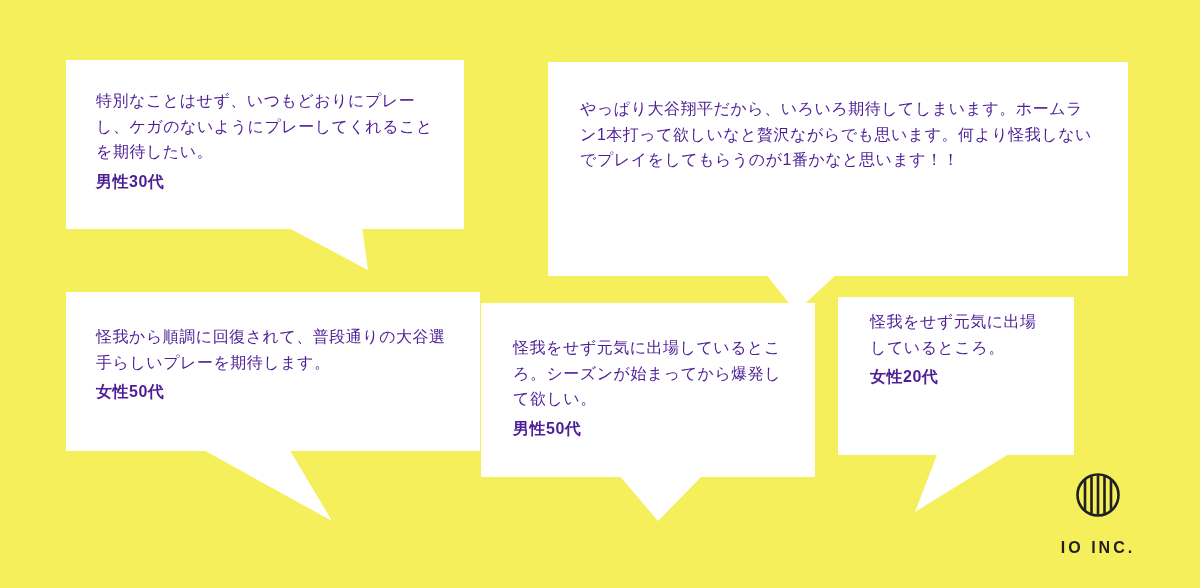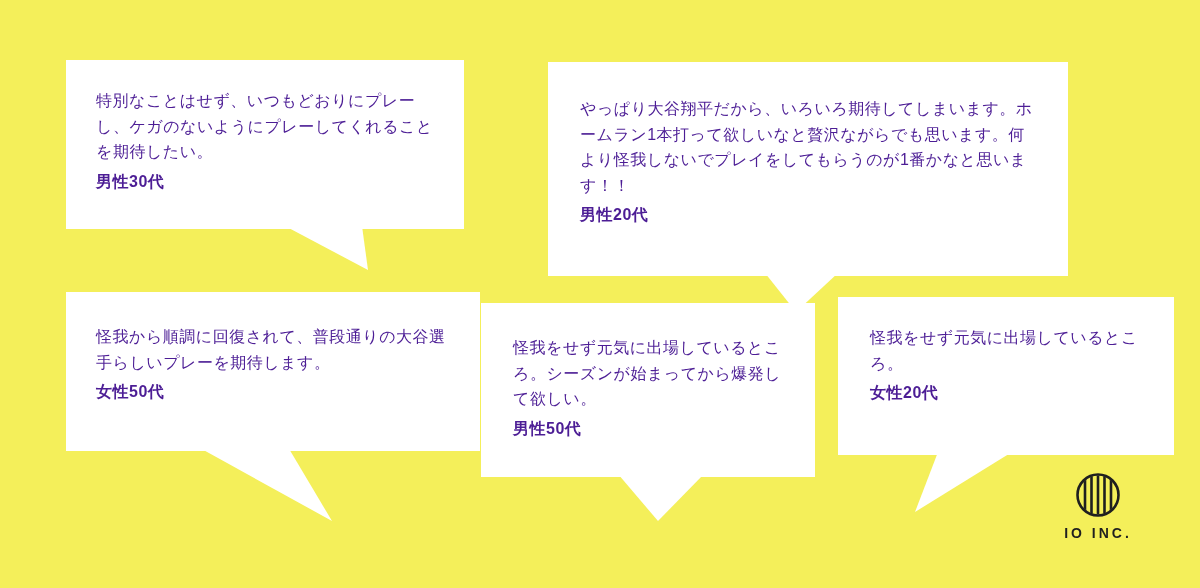--- a/index.html
+++ b/index.html
@@ -34,39 +34,39 @@
     word-break: break-all;
     overflow-wrap: anywhere;
   }
   .bubble .attribution {
     text-align: left;
     font-weight: bold;
     margin-top: 4px;
   }
 
   #bubble-1 { left: 66px;  top: 60px;  width: 398px; height: 169px; padding: 28px 30px; }
-  #bubble-2 { left: 548px; top: 62px;  width: 520px; height: 214px; padding: 34px 32px; }
+  #bubble-2 { left: 548px; top: 62px;  width: 580px; height: 214px; padding: 34px 32px; }
   #bubble-3 { left: 66px;  top: 292px; width: 414px; height: 159px; padding: 32px 30px; }
   #bubble-4 { left: 481px; top: 303px; width: 334px; height: 174px; padding: 32px 32px; }
-  #bubble-5 { left: 838px; top: 297px; width: 336px; height: 158px; padding: 28px 32px; }
+  #bubble-5 { left: 838px; top: 297px; width: 236px; height: 158px; padding: 12px 32px; }
 
   .logo {
     position: absolute;
     left: 1056px;
     top: 472px;
     width: 84px;
     text-align: center;
     color: #1F1F1F;
   }
   .logo-mark { display: block; margin: 0 auto; }
   .logo-text {
-    font-size: 14px;
+    font-size: 16px;
     font-weight: bold;
     letter-spacing: 3px;
-    margin-top: 7px;
+    margin-top: 21px;
     white-space: nowrap;
   }
 </style>
 </head>
 <body>
 
 <div class="canvas">
 
   <svg class="tails" viewBox="0 0 1200 588" xmlns="http://www.w3.org/2000/svg">
     <polygon points="285,226 362,226 368,270" fill="#FFFFFF"></polygon>
@@ -76,21 +76,20 @@
     <polygon points="938,452 1012,452 915,512" fill="#FFFFFF"></polygon>
   </svg>
 
   <div class="bubble" id="bubble-1">
     <div class="quote">特別なことはせず、いつもどおりにプレーし、ケガのないようにプレーしてくれることを期待したい。</div>
     <div class="attribution">男性30代</div>
   </div>
 
   <div class="bubble" id="bubble-2">
     <div class="quote">やっぱり大谷翔平だから、いろいろ期待してしまいます。ホームラン1本打って欲しいなと贅沢ながらでも思います。何より怪我しないでプレイをしてもらうのが1番かなと思います！！</div>
-    <div class="attribution">男性20代</div>
   </div>
 
   <div class="bubble" id="bubble-3">
     <div class="quote">怪我から順調に回復されて、普段通りの大谷選手らしいプレーを期待します。</div>
     <div class="attribution">女性50代</div>
   </div>
 
   <div class="bubble" id="bubble-4">
     <div class="quote">怪我をせず元気に出場しているところ。シーズンが始まってから爆発して欲しい。</div>
     <div class="attribution">男性50代</div>

